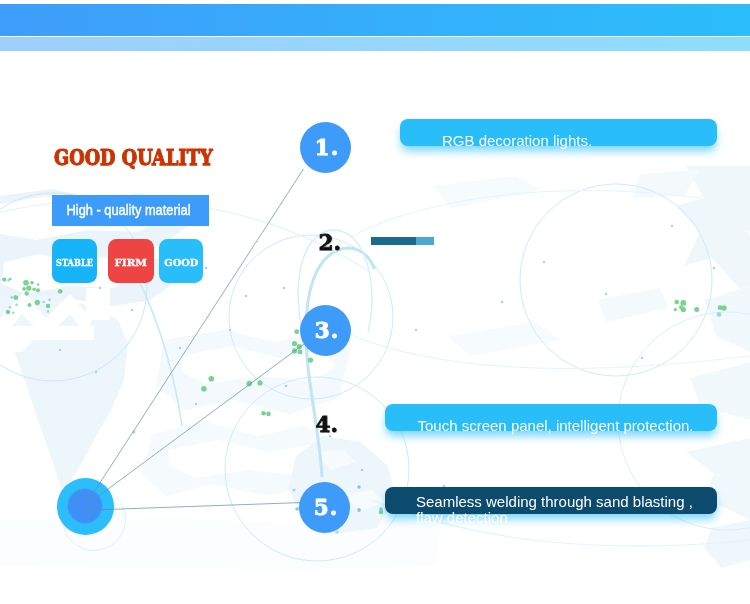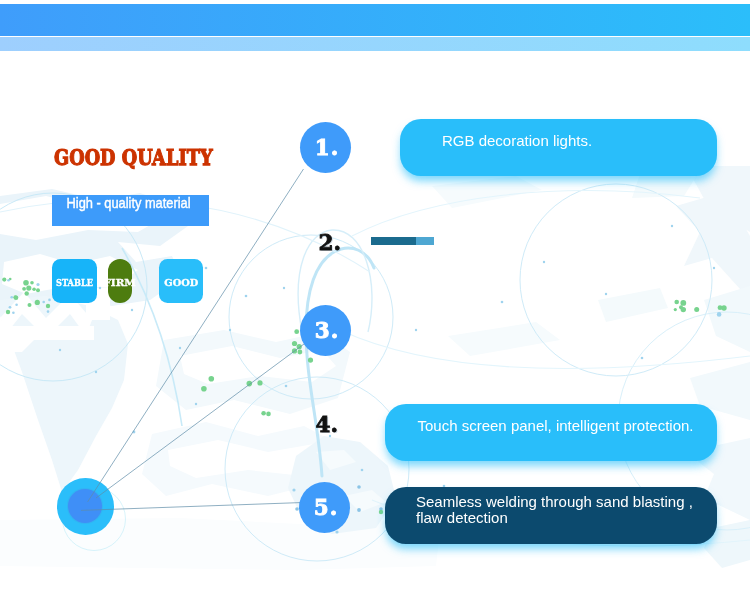--- a/index.html
+++ b/index.html
@@ -11,46 +11,46 @@
   .bar-top{position:absolute;left:0;top:4px;width:750px;height:31.5px;}
   .bar-bottom{position:absolute;left:0;top:36.5px;width:750px;height:14px;}
 
   .title{position:absolute;left:54px;top:148.2px;
          font-family:"DejaVu Serif",serif;font-weight:bold;font-size:23.2px;line-height:17px;
          letter-spacing:0px;white-space:nowrap;
          transform-origin:0 100%;transform:scaleX(.766);
          -webkit-text-stroke:1.25px currentColor;}
 
   .matbadge{position:absolute;left:52px;top:195px;width:157px;height:31px;
-            display:flex;align-items:flex-start;justify-content:center;}
+            display:flex;align-items:center;justify-content:center;}
   .matbadge span{position:relative;left:-1.5px;top:-1.5px;font-size:15px;font-weight:normal;color:#fff;
                  letter-spacing:0px;white-space:nowrap;-webkit-text-stroke:0.42px #fff;
                  display:inline-block;transform:scaleX(.855);}
 
   .tags{position:absolute;left:52px;top:239px;height:44px;}
   .tag{position:absolute;top:0;width:44px;height:44px;border-radius:8.5px;
-       display:flex;align-items:center;justify-content:center;margin-top:20px;}
+       display:flex;align-items:center;justify-content:center;}
   .tag span{position:relative;top:2px;font-family:"DejaVu Serif",serif;font-weight:bold;font-size:10px;color:#fff;
             white-space:nowrap;line-height:1;display:inline-block;
             -webkit-text-stroke:0.35px #fff;}
 
   .hub{position:absolute;}
   .hub .ring{position:absolute;left:0;top:0;width:56.5px;height:56.5px;border-radius:50%;}
   .hub .core{position:absolute;left:11px;top:11px;width:34px;height:34px;border-radius:50%;
              box-shadow:0 0 0 1px rgba(70,150,225,.25);}
   .hub .halo{position:absolute;left:5px;top:9px;width:62px;height:62px;border-radius:50%;
              border:1px solid rgba(160,228,245,.40);}
 
   .num-circle{position:absolute;width:51px;height:51px;border-radius:50%;}
   .num-circle span{position:absolute;left:0;right:0;top:0;height:51px;line-height:51px;text-align:center;
             font-family:"DejaVu Serif",serif;font-weight:bold;font-size:21.5px;color:#fff;-webkit-text-stroke:0.9px #fff;letter-spacing:1px;text-indent:3px;}
   .num-plain{position:absolute;font-family:"DejaVu Serif",serif;font-weight:bold;font-size:21.5px;
              line-height:1;color:#111;-webkit-text-stroke:0.8px #111;text-shadow:1.2px 1.2px 0.6px rgba(150,170,190,.45);}
 
-  .bubble{position:absolute;height:57px;border-radius:21px;
+  .bubble{position:absolute;height:27px;border-radius:8px;
           box-shadow:0 6px 8px -1px rgba(41,190,250,.62);}
   .bubble .txt{position:absolute;color:#fff;font-size:15px;line-height:16px;white-space:pre-line;}
 
   .pbar{position:absolute;left:371px;top:237px;width:63px;height:8px;}
   .pbar .fill{position:absolute;left:0;top:0;height:8px;}
   .pbar .track{position:absolute;top:0;right:0;height:8px;}
 </style>
 </head>
 <body>
 
@@ -184,21 +184,21 @@
   <div class="title" style="color: rgb(204, 51, 0);">GOOD QUALITY</div>
 
   <div class="matbadge" style="background: rgb(61, 155, 250);">
     <span>High - quality material</span>
   </div>
 
   <div class="tags">
     <div class="tag" style="left: 0px; width: 45px; background: rgb(23, 180, 249);">
       <span style="transform:scaleX(.82)">STABLE</span>
     </div>
-    <div class="tag" style="left: 56px; width: 24px; background: #4d7c0f; border-radius: 15px;">
+    <div class="tag" style="left: 56px; width: 46px; background: #ef4444;">
       <span style="transform:scaleX(1.04)">FIRM</span>
     </div>
     <div class="tag" style="left: 107px; width: 44px; background: rgb(41, 190, 250);">
       <span style="transform:scaleX(.98)">GOOD</span>
     </div>
   </div>
 
   <div class="hub" style="left:57px;top:478px;width:56px;height:56px">
     <div class="halo"></div>
     <div class="ring" style="background: rgb(43, 190, 250);"></div>

